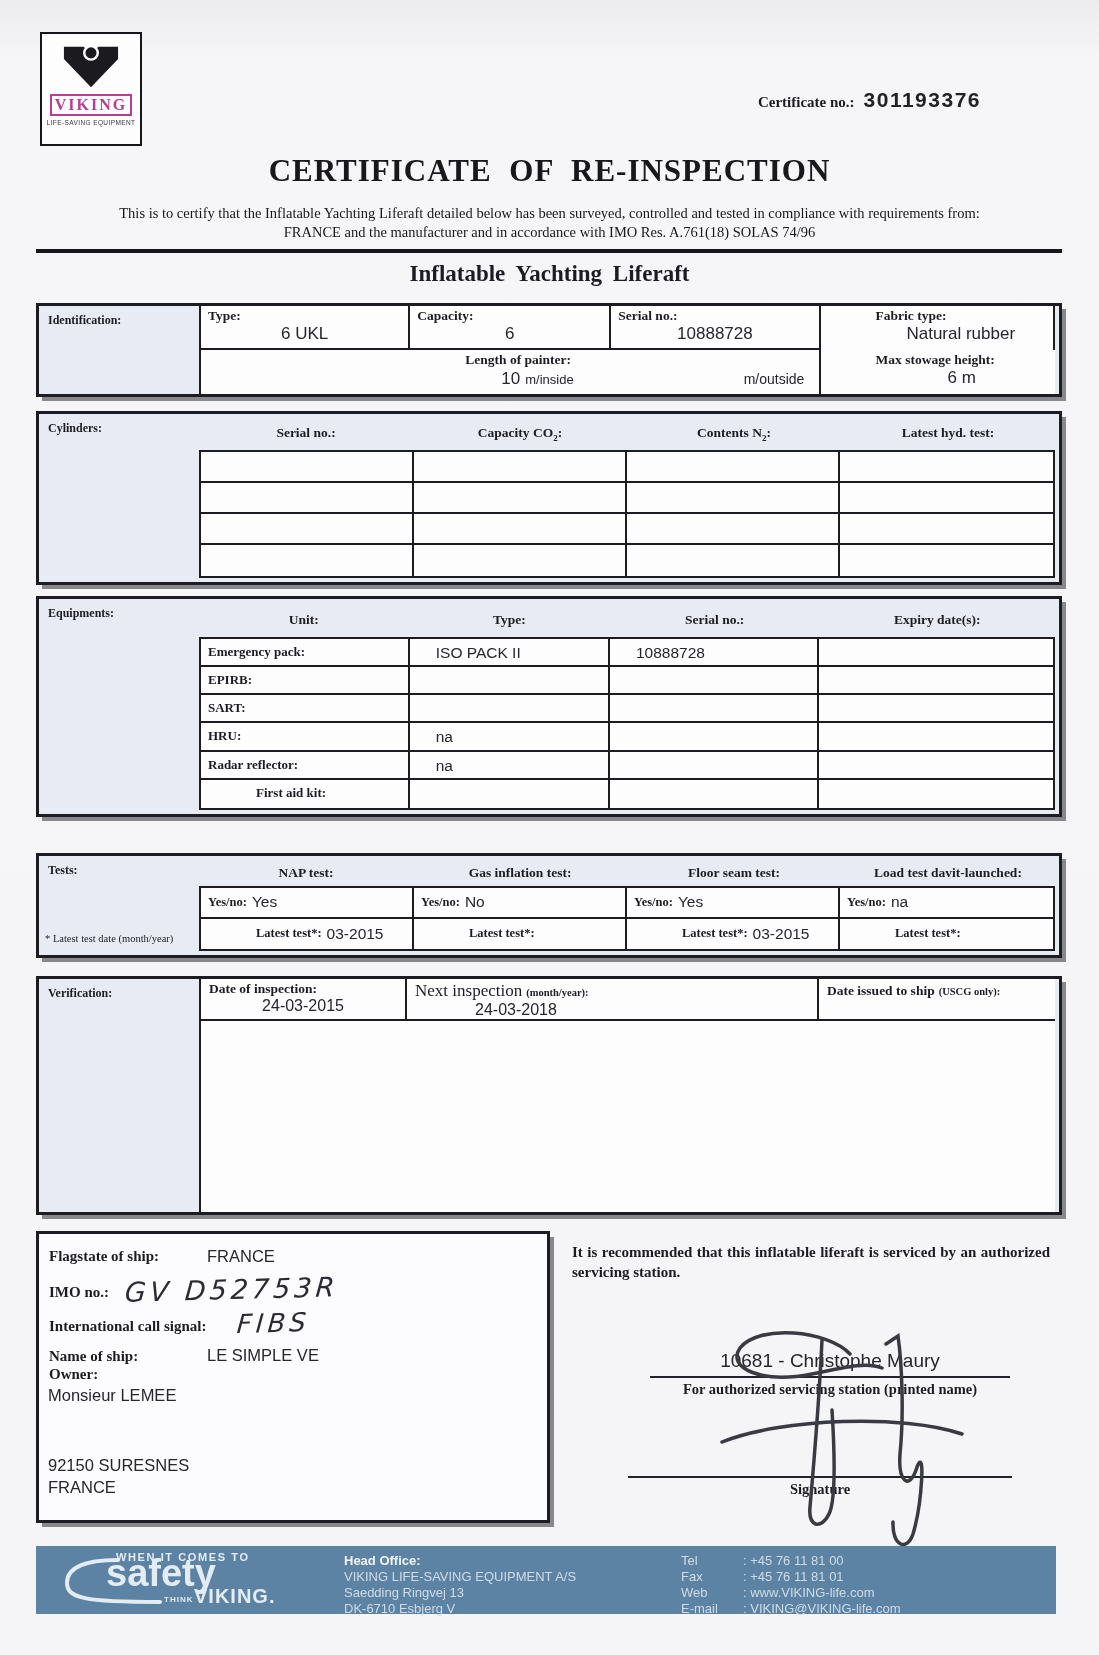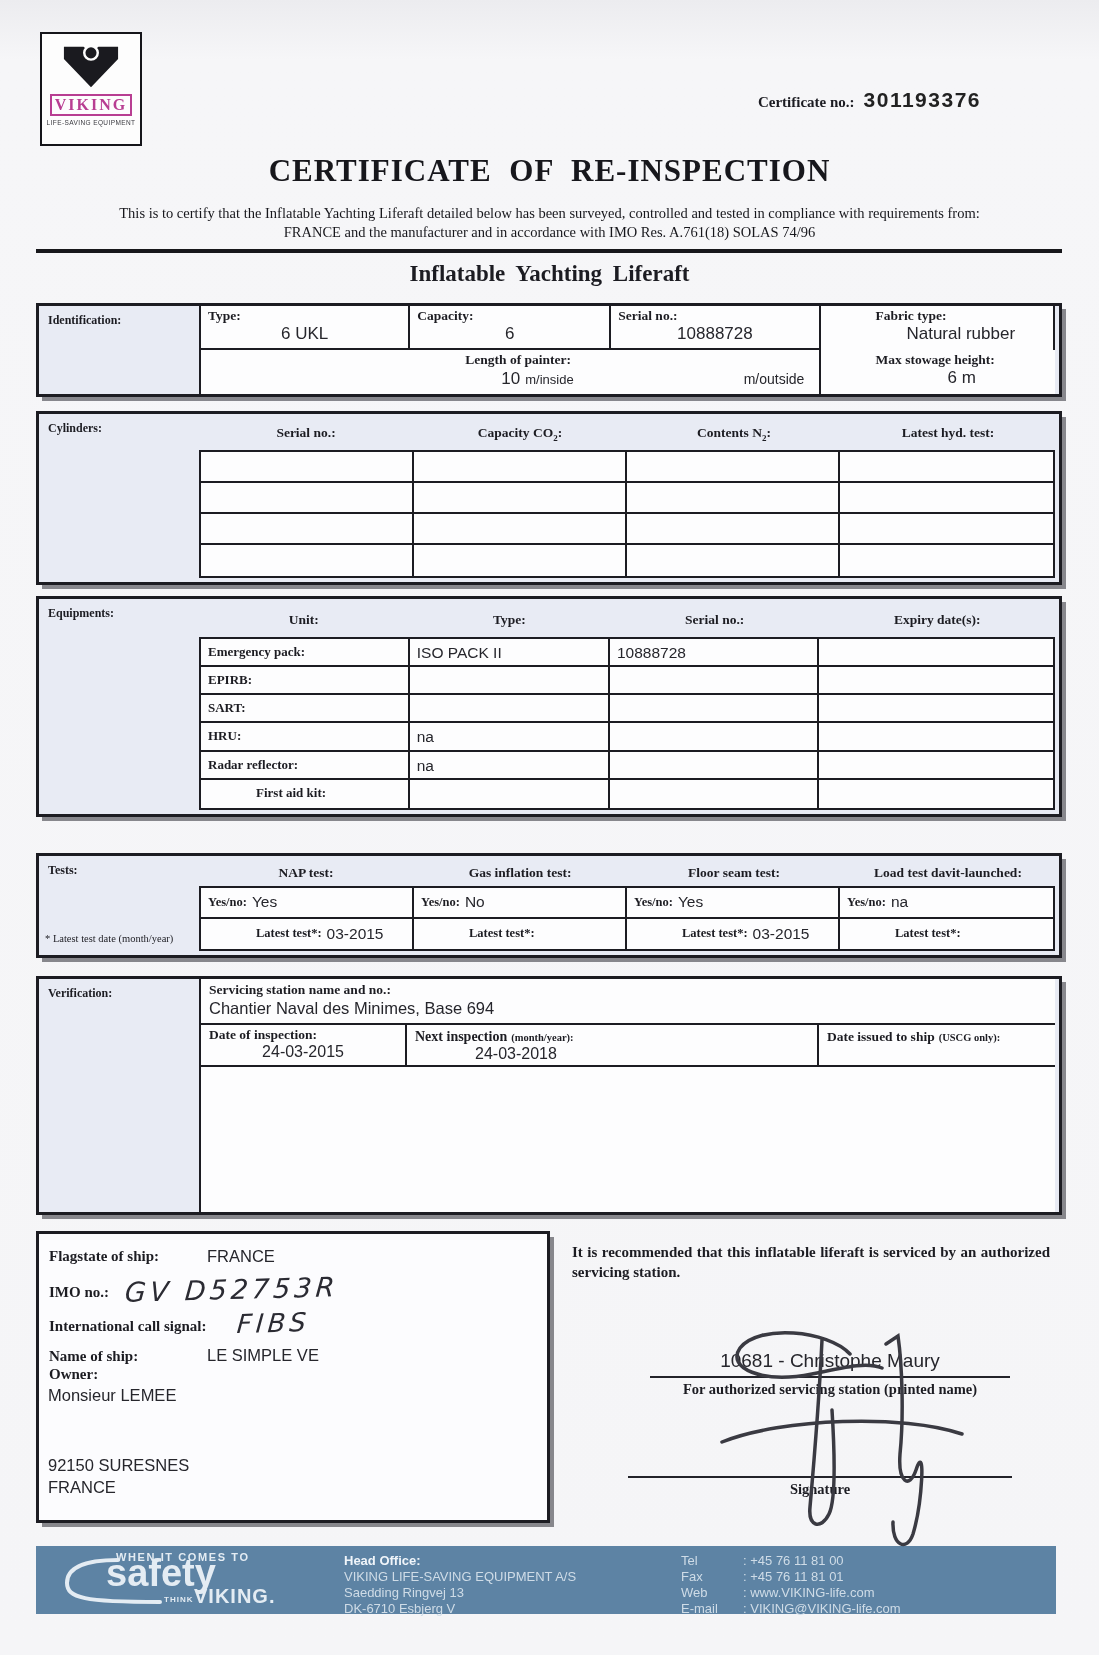--- a/index.html
+++ b/index.html
@@ -54,21 +54,21 @@
   .painter-vals .outside{font-size:14px;margin-left:170px;}
   
   #cylinders{top:411px;height:174px;}
   #cylinders .hdr-row{left:160px;right:4px;top:11px;grid-template-columns:repeat(4,1fr);}
   #cylinders .tbl{left:160px;right:4px;top:36px;bottom:4px;grid-template-columns:repeat(4,1fr);grid-template-rows:repeat(4,1fr);}
   
   #equipments{top:596px;height:221px;}
   #equipments .hdr-row{left:160px;right:4px;top:13px;grid-template-columns:24.5% 23.5% 24.5% 27.5%;}
   #equipments .tbl{left:160px;right:4px;top:38px;bottom:4px;grid-template-columns:24.5% 23.5% 24.5% 27.5%;grid-template-rows:repeat(6,1fr);}
   #equipments .cell .clab{font-size:13px;margin-top:3px;}
-  #equipments .cell .cval{text-align:left;font-size:15.5px;margin-top:3px;}
+  #equipments .cell .cval{text-align:left;font-size:15.5px;margin-top:3px;margin-left:19px;}
   
   #tests{top:853px;height:105px;}
   #tests .hdr-row{left:160px;right:4px;top:9px;grid-template-columns:repeat(4,1fr);}
   #tests .tbl{left:160px;right:4px;top:30px;bottom:4px;grid-template-columns:repeat(4,1fr);grid-template-rows:repeat(2,1fr);}
   #tests .cell{display:flex;align-items:center;gap:5px;}
   #tests .cell .clab{display:inline;font-size:12.5px;}
   #tests .cell .cval{display:inline;font-size:15.5px;text-align:left;}
   .footnote{position:absolute;left:6px;bottom:11px;width:152px;font-size:10.5px;}
   
   #verification{top:976px;height:239px;}
@@ -335,31 +335,27 @@
       <div class="cell last-row last-col">
           <span class="clab">Latest test*:</span>
           <span class="cval"></span>
         </div>
     </div>
   </div>
 
   <div class="sect" id="verification">
     <div class="sect-label">Verification:</div>
     <div class="vtbl">
-      <div class="vrow1">
-        <span class="clab" style="font-weight:bold;font-size:13.5px;display:block;">Servicing station name and no.:</span>
-        <span class="cval" style="font-family:'Liberation Sans',sans-serif;font-size:16.5px;display:block;text-align:left;color:#26262c;">Chantier Naval des Minimes, Base 694</span>
-      </div>
       <div class="vrow2">
         <div class="vcell">
           <span style="font-weight:bold;font-size:13.5px;display:block;">Date of inspection:</span>
           <span class="cval" style="font-family:'Liberation Sans',sans-serif;display:block;text-align:center;color:#26262c;">24-03-2015</span>
         </div>
         <div class="vcell">
-          <span style="display:block;"><span style="font-weight:bold;font-size:14px;">Next inspection</span> <span class="paren">(month/year):</span></span>
+          <span style="display:block;"><span style="font-weight:normal;font-size:17px;">Next inspection</span> <span class="paren">(month/year):</span></span>
           <span class="cval" style="font-family:'Liberation Sans',sans-serif;display:block;color:#26262c;margin-left:60px;">24-03-2018</span>
         </div>
         <div class="vcell">
           <span style="font-weight:bold;font-size:13.5px;">Date issued to ship</span> <span class="paren">(USCG only):</span>
         </div>
       </div>
     </div>
   </div>
 
   <div class="ship-box">

